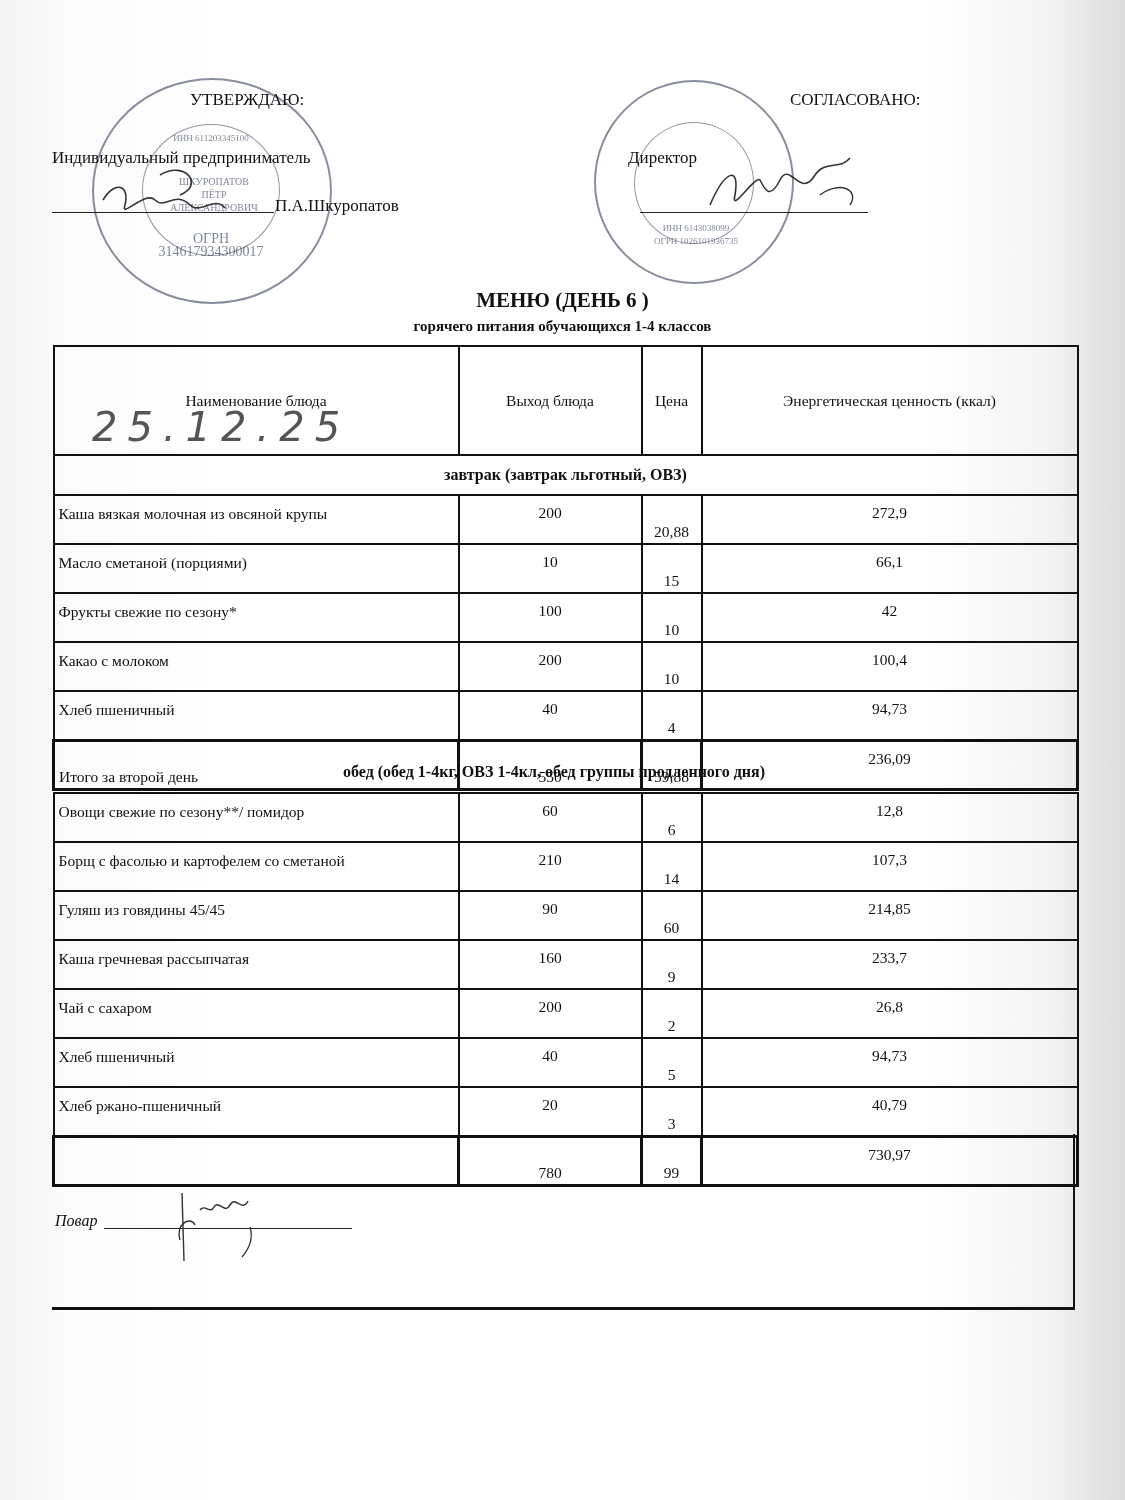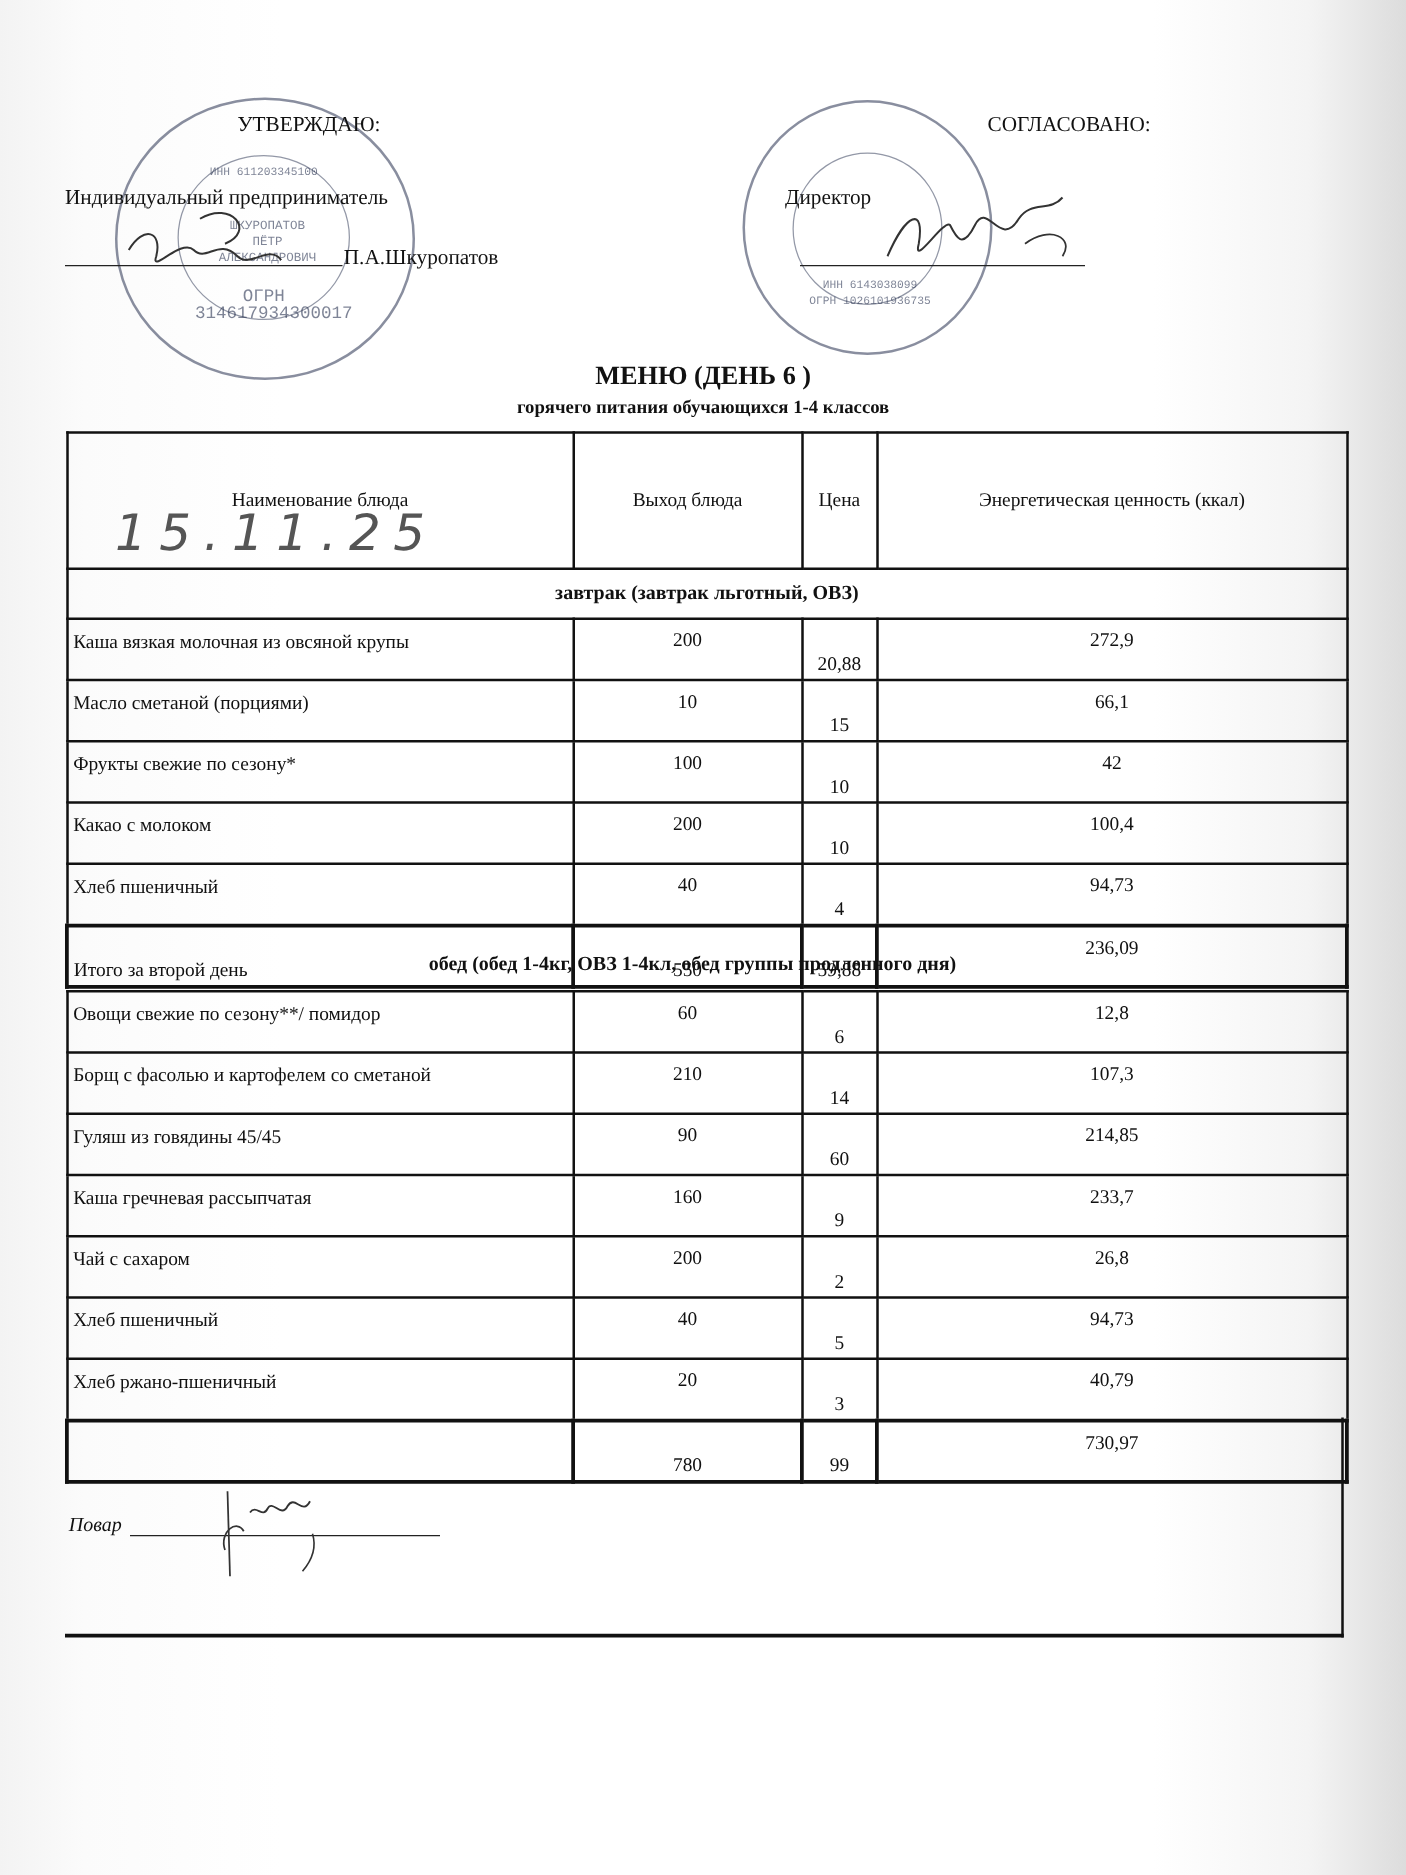--- a/index.html
+++ b/index.html
@@ -8,21 +8,21 @@
     background: linear-gradient(90deg, #f3f3f3 0%, #fbfbfb 6%, #ffffff 20%, #ffffff 82%, #f4f4f4 93%, #dcdcdc 100%);
     font-family: "Liberation Serif", "DejaVu Serif", serif;
     color: #111;
   }
   .abs { position: absolute; }
   .hdr-text { font-size: 17px; white-space: nowrap; }
   .sig-line { position: absolute; height: 1px; background: #222; }
 
   .stamp { position: absolute; border-radius: 50%; border: 2px solid rgba(40,50,80,0.55); }
   .stamp .inner { position: absolute; border-radius: 50%; border: 1.5px solid rgba(40,50,80,0.5); }
-  .stamp-center { position: absolute; text-align: center; font-family: Liberation Mono, monospace; color: rgba(40,50,80,0.6); font-size: 10px; line-height: 13px; }
+  .stamp-center { position: absolute; text-align: center; font-family: Liberation Serif, serif; color: rgba(40,50,80,0.6); font-size: 10px; line-height: 13px; }
 
   .title { position: absolute; left: 0; width: 1125px; text-align: center; font-weight: bold; }
 
   table.menu { position: absolute; border-collapse: collapse; table-layout: fixed; }
   table.menu td { border: 2px solid #111; font-size: 15.5px; padding: 0 4px; vertical-align: middle; }
   td.name { text-align: left; }
   td.price { text-align: center; vertical-align: bottom !important; padding-bottom: 2px !important; }
   td.yield { vertical-align: top !important; padding-top: 8px !important; text-align: center; }
   td.kcal { vertical-align: top !important; padding-top: 8px !important; text-align: center; }
   td.name-cell { vertical-align: top !important; padding-top: 9px !important; }
@@ -124,21 +124,21 @@
   </tr>
   <tr class="total">
     <td class="name" style="vertical-align:bottom; padding-bottom:2px;">Итого за второй день</td>
     <td class="price">550</td>
     <td class="price">59,88</td>
     <td class="kcal">236,09</td>
   </tr>
 </tbody>
   </table>
 
-<div class="handwrite" style="left:92px; top:404px; font-size:40px;">15.11.25</div>
+<div class="handwrite" style="left:92px; top:404px; font-size:40px;">25.12.25</div>
 
 <div class="caption" style="top:763px;">обед (обед 1-4кг, ОВЗ 1-4кл, обед группы продленного дня)</div>
 
 <table class="menu" style="left:52px; top:792px; width:1024px;">
   <colgroup>
     <col style="width:405px">
       <col style="width:183px">
       <col style="width:60px">
       <col style="width:376px">
   </colgroup>

